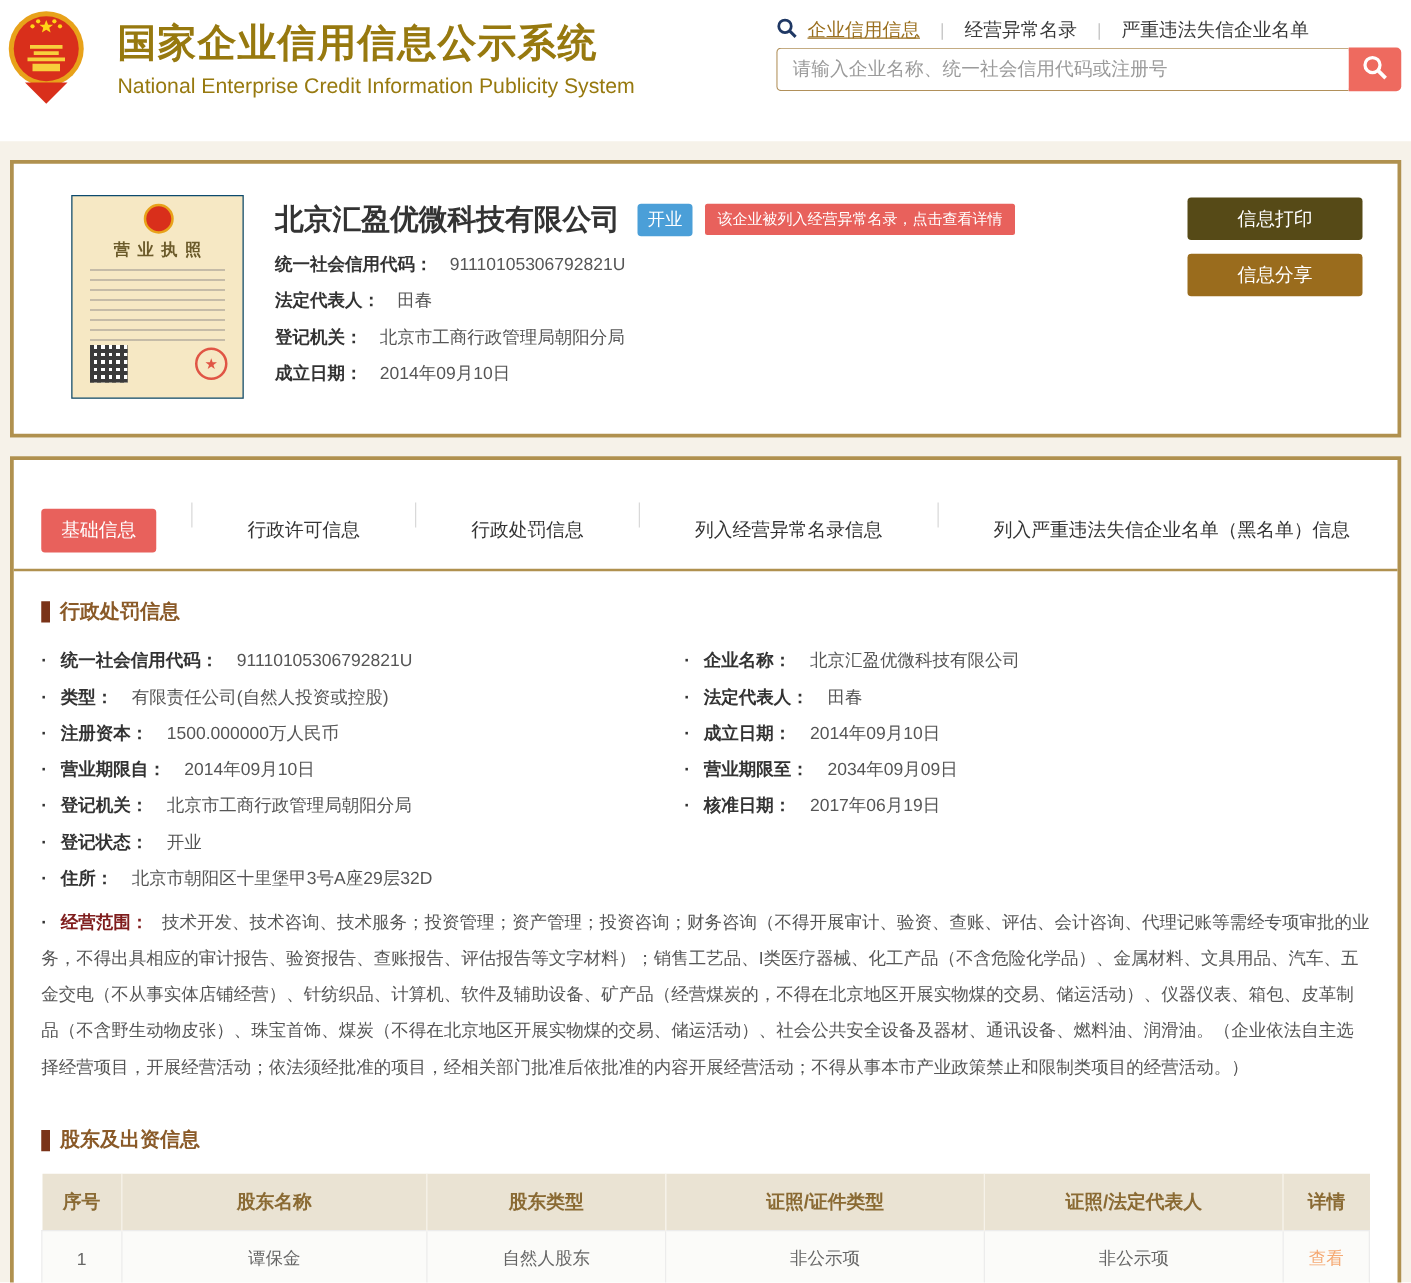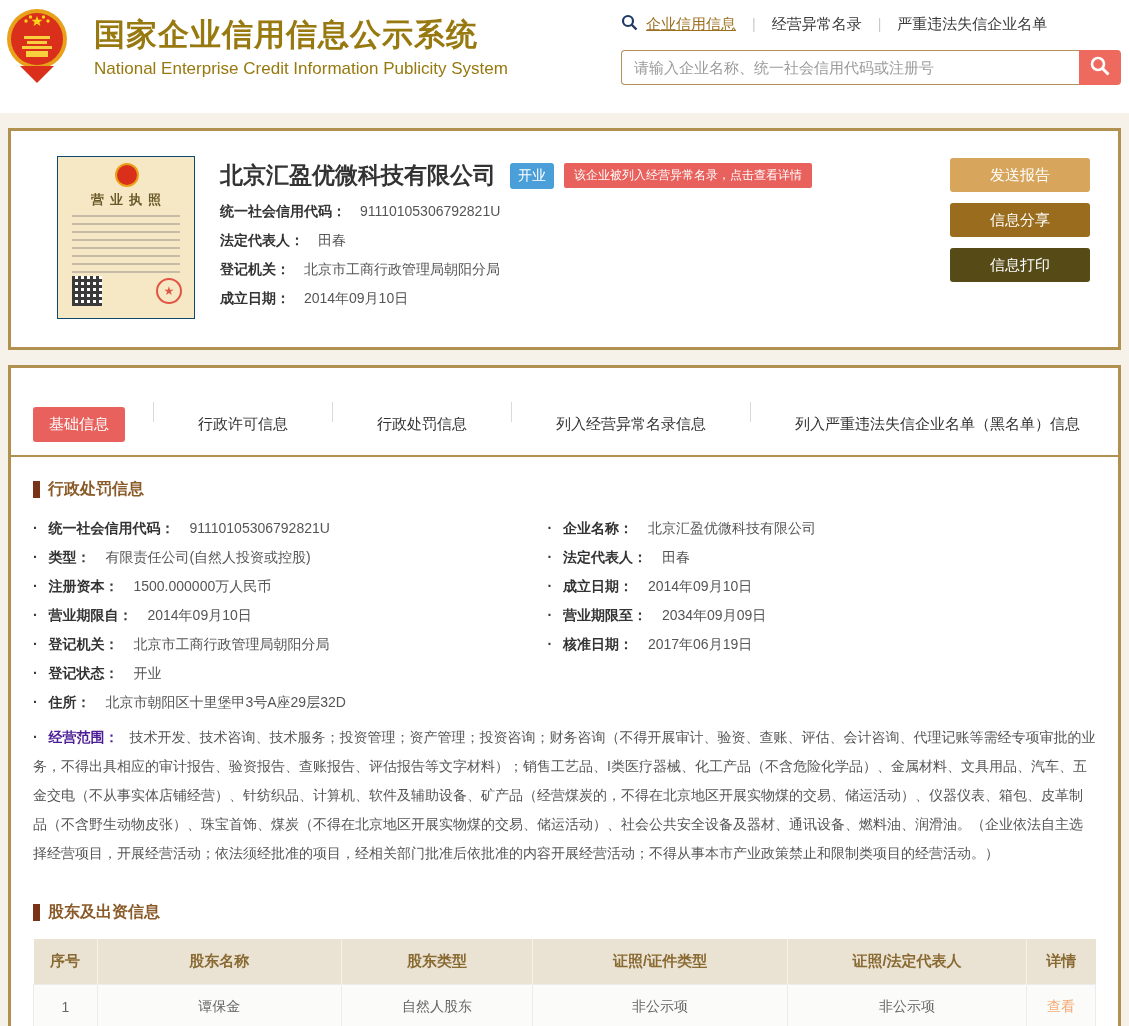--- a/index.html
+++ b/index.html
@@ -12,21 +12,21 @@
   .brand { display: flex; align-items: flex-start; }
   .brand-titles { margin-left: 26px; padding-top: 8px; }
   .site-title { font-size: 31px; font-weight: 700; color: #97790f; letter-spacing: 1px; }
   .site-subtitle { font-size: 17px; color: #97790f; margin-top: 3px; }
   .header-right { width: 500px; padding-top: 6px; }
   .nav-row { display: flex; align-items: center; font-size: 15px; color: #3a3a3a; height: 24px; }
   .nav-search-icon { margin-right: 8px; }
   .nav-link { color: #3a3a3a; text-decoration: none; cursor: pointer; }
   .nav-link.active { color: #9a6f1e; text-decoration: underline; }
   .nav-sep { color: #c9c9c9; margin: 0 16px; font-size: 14px; }
-  .search-row { margin-top: 14px; display: flex; height: 35px; }
+  .search-row { margin-top: 2px; display: flex; height: 35px; }
   .search-input { flex: 1; height: 35px; border: 1px solid #b1905a; border-right: none;
     border-radius: 4px 0 0 4px; padding: 0 12px; font-size: 15px; color: #333; outline: none;
     font-family: inherit; }
   .search-input::placeholder { color: #9b9b9b; }
   .search-button { width: 42px; height: 35px; background: #ee6a5f; border: none;
     border-radius: 0 4px 4px 0; cursor: pointer; display: flex; align-items: center; justify-content: center; }
 
   
   .content { background: #f6f2e9; padding: 15px 8px 0; height: 913px; }
   .card { background: #fff; border: 3px solid #b0914f; }
@@ -76,21 +76,21 @@
   .section-title { display: flex; align-items: center; font-size: 16px; font-weight: 700;
     color: #8a5a28; margin-bottom: 20px; }
   .section-title .bar { width: 7px; height: 17px; background: #7a3318; margin-right: 8px; flex: none; }
   .frow { display: flex; margin-bottom: 12px; font-size: 14px; line-height: 17px; }
   .field { width: 48.4%; }
   .field.right { width: 51.6%; }
   .field::before, .scope-row::before { content: "·"; font-weight: 700; color: #333; margin-right: 7px; }
   .field .flabel { font-weight: 700; color: #333; margin-right: 11px; }
   .field .fvalue { color: #555; }
   .scope-row { font-size: 14px; line-height: 29px; color: #555; margin-bottom: 24px; }
-  .scope-row .flabel { font-weight: 700; color: #4c1d95; margin-right: 11px; }
+  .scope-row .flabel { font-weight: 700; color: #7f1d1d; margin-right: 11px; }
   .shareholder-title { margin-top: 34px; margin-bottom: 16px; }
   table.shareholders { width: 100%; border-collapse: collapse; }
   .shareholders th { background: #eae3d3; color: #8a6a33; font-size: 15px; font-weight: 700;
     height: 45px; border-left: 1px solid #f6f2e9; }
   .shareholders th:first-child { border-left: none; }
   .shareholders td { background: #fbfbf9; color: #666; font-size: 14px; height: 45px;
     text-align: center; border: 1px solid #ececec; }
   .view-link { color: #f5a973; text-decoration: none; cursor: pointer; }
 </style>
 </head>
@@ -174,23 +174,22 @@
       <div class="sfield">
         <span class="flabel">登记机关：</span>
         <span class="fvalue">北京市工商行政管理局朝阳分局</span>
       </div>
       <div class="sfield">
         <span class="flabel">成立日期：</span>
         <span class="fvalue">2014年09月10日</span>
       </div>
     </div>
     <div class="summary-buttons">
-      <button class="btn btn-report">发送报告</button>
+      <button class="btn btn-print">信息打印</button>
       <button class="btn btn-share">信息分享</button>
-      <button class="btn btn-print">信息打印</button>
     </div>
   </section>
 
   <section class="card main-card">
     <div class="tab-bar">
       <div class="tab active">基础信息</div>
       <span class="tab-sep"></span>
       <div class="tab">行政许可信息</div>
       <span class="tab-sep"></span>
       <div class="tab">行政处罚信息</div>

